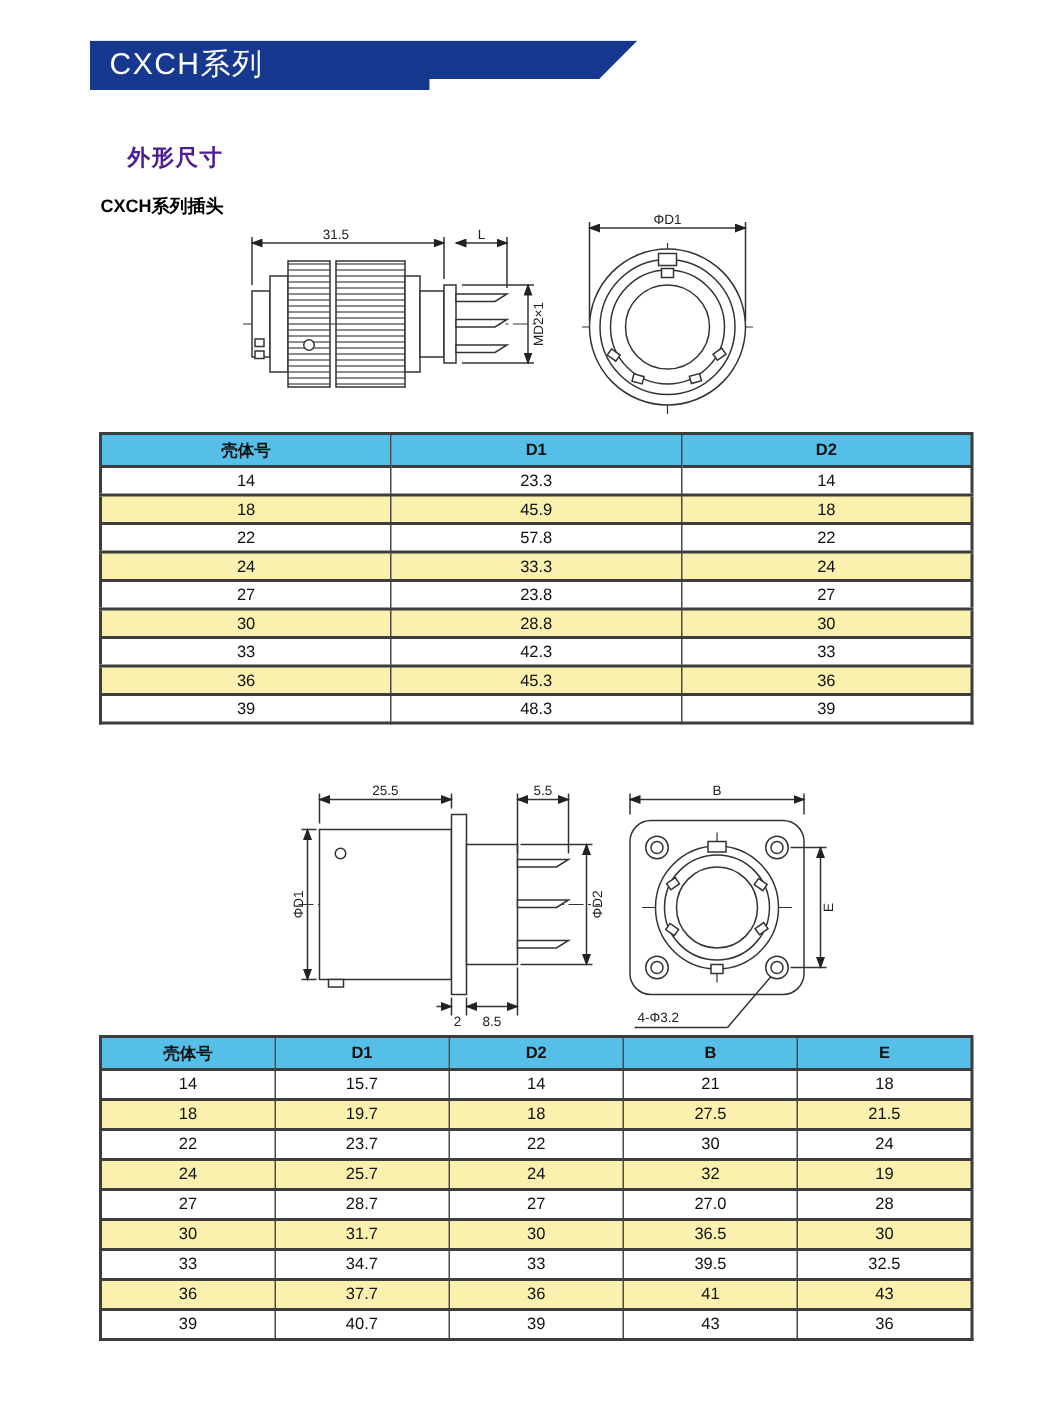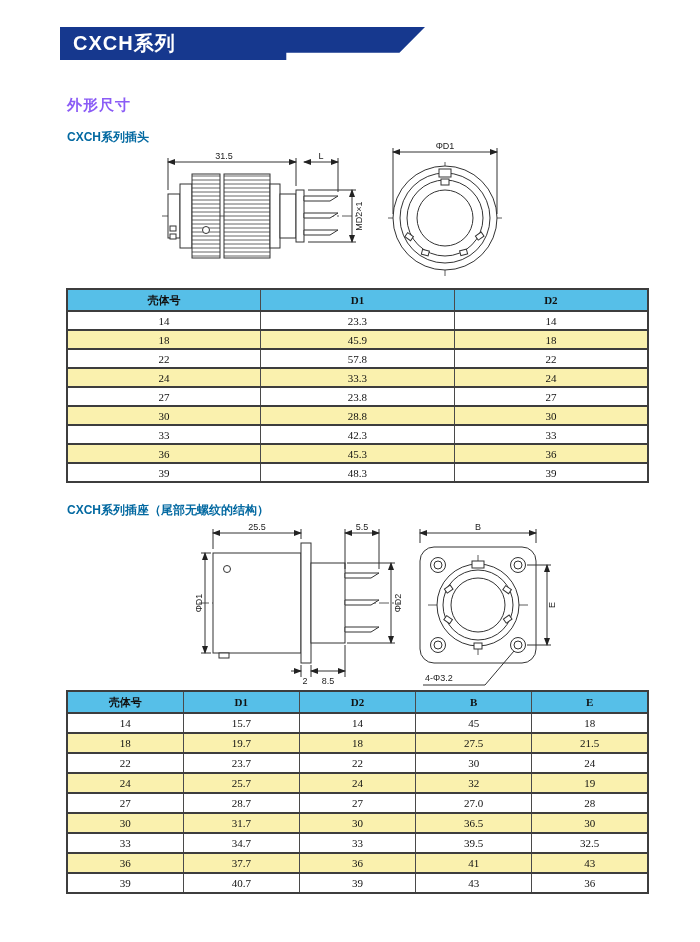--- a/index.html
+++ b/index.html
@@ -13,29 +13,29 @@
     margin:0 auto;
   }
   
   .banner {
     position:absolute; left:60px; top:27px;
     width:365px; height:33px;
     background:#16388e;
     clip-path:polygon(0 0, 100% 0, 93% 78%, 62% 78%, 62% 100%, 0 100%);
   }
   .banner-title {
-    color:#ffffff; font-weight:bold; font-size:20px;
+    color:#ffffff; font-weight:normal; font-size:20px;
     line-height:32px; padding-left:13px; letter-spacing:1px;
   }
   
   .section-title {
-    position:absolute; left:67px; top:96px;
-    color:#8b5cf6; font-size:15px; font-weight:bold; letter-spacing:1px;
-  }
-  .sub-label { position:absolute; color:#0369a1; font-size:12px; font-weight:bold; }
+    position:absolute; left:85px; top:96px;
+    color:#4c1d95; font-size:15px; font-weight:bold; letter-spacing:1px;
+  }
+  .sub-label { position:absolute; color:#000000; font-size:12px; font-weight:bold; }
   .plug-label   { left:67px; top:129px; }
   .socket-label { left:67px; top:502px; }
   
   .drawing { position:absolute; }
   .plug-drawing   { left:160px; top:138px; }
   .socket-drawing { left:195px; top:515px; }
   svg text {
     font-family:"Liberation Sans","DejaVu Sans",sans-serif;
     font-size:9px; fill:#222;
   }
@@ -47,21 +47,21 @@
     font-size:11px; color:#111;
     table-layout:fixed;
   }
   .tbl-plug   { top:288px; }
   .tbl-socket { top:690px; }
   table.dim-table th, table.dim-table td {
     border:1px solid #4a4a4a;
     text-align:center; vertical-align:middle;
     padding:0;
   }
-  table.dim-table { border:2px solid #3d3d3d;font-family:Liberation Serif, serif; }
+  table.dim-table { border:2px solid #3d3d3d; }
   table.dim-table th {
     background:#56bfe8; font-weight:bold; height:22px;
     border-bottom:2px solid #3d3d3d;
   }
   .tbl-plug td   { height:19px; }
   .tbl-socket td { height:20px; }
   table.dim-table tr.alt td { background:#faf1ae; }
   table.dim-table tr { border-top:2px solid #3d3d3d; }
 </style>
 </head>
@@ -195,21 +195,20 @@
           <td>36</td>
         </tr>
         <tr>
           <td>39</td>
           <td>48.3</td>
           <td>39</td>
         </tr>
       </tbody>
   </table>
 
-  <div class="sub-label socket-label">CXCH系列插座（尾部无螺纹的结构）</div>
 
   <svg class="drawing socket-drawing" width="370" height="178" viewBox="0 0 370 178">
     <g stroke="#333" stroke-width="1" fill="none">
 
       <line x1="4" y1="88" x2="205" y2="88" stroke-dasharray="10 3 2 3" stroke-width="0.8"></line>
 
       <rect x="18" y="38" width="88" height="100" fill="#fff"></rect>
       <circle cx="32" cy="54" r="3.5"></circle>
       <rect x="24" y="138" width="10" height="5" fill="#fff"></rect>
       <rect x="106" y="28" width="10" height="120" fill="#fff"></rect>
@@ -296,21 +295,21 @@
           <th>D2</th>
           <th>B</th>
           <th>E</th>
         </tr>
       </thead>
     <tbody>
         <tr>
           <td>14</td>
           <td>15.7</td>
           <td>14</td>
-          <td>45</td>
+          <td>21</td>
           <td>18</td>
         </tr>
         <tr class="alt">
           <td>18</td>
           <td>19.7</td>
           <td>18</td>
           <td>27.5</td>
           <td>21.5</td>
         </tr>
         <tr>

